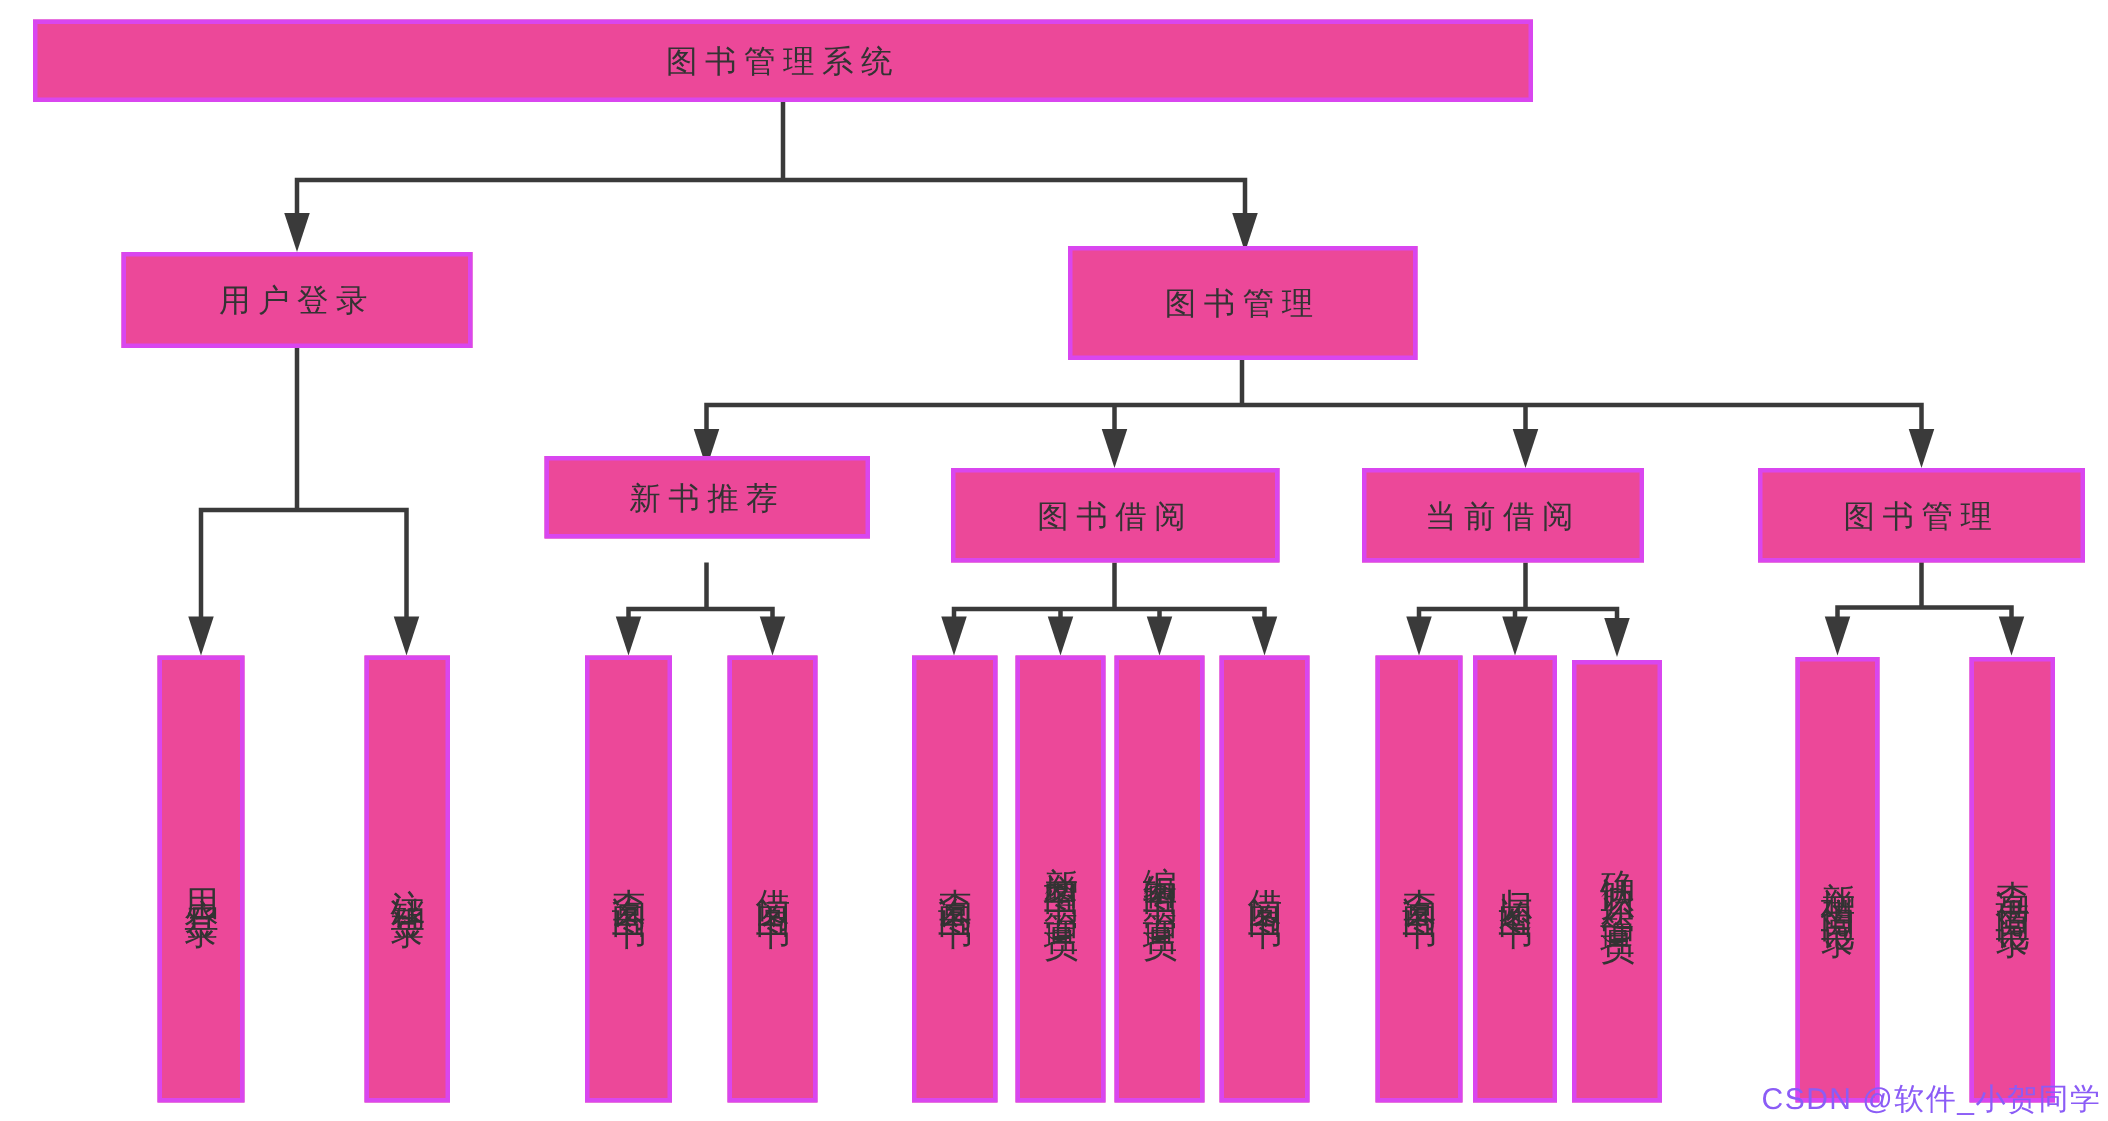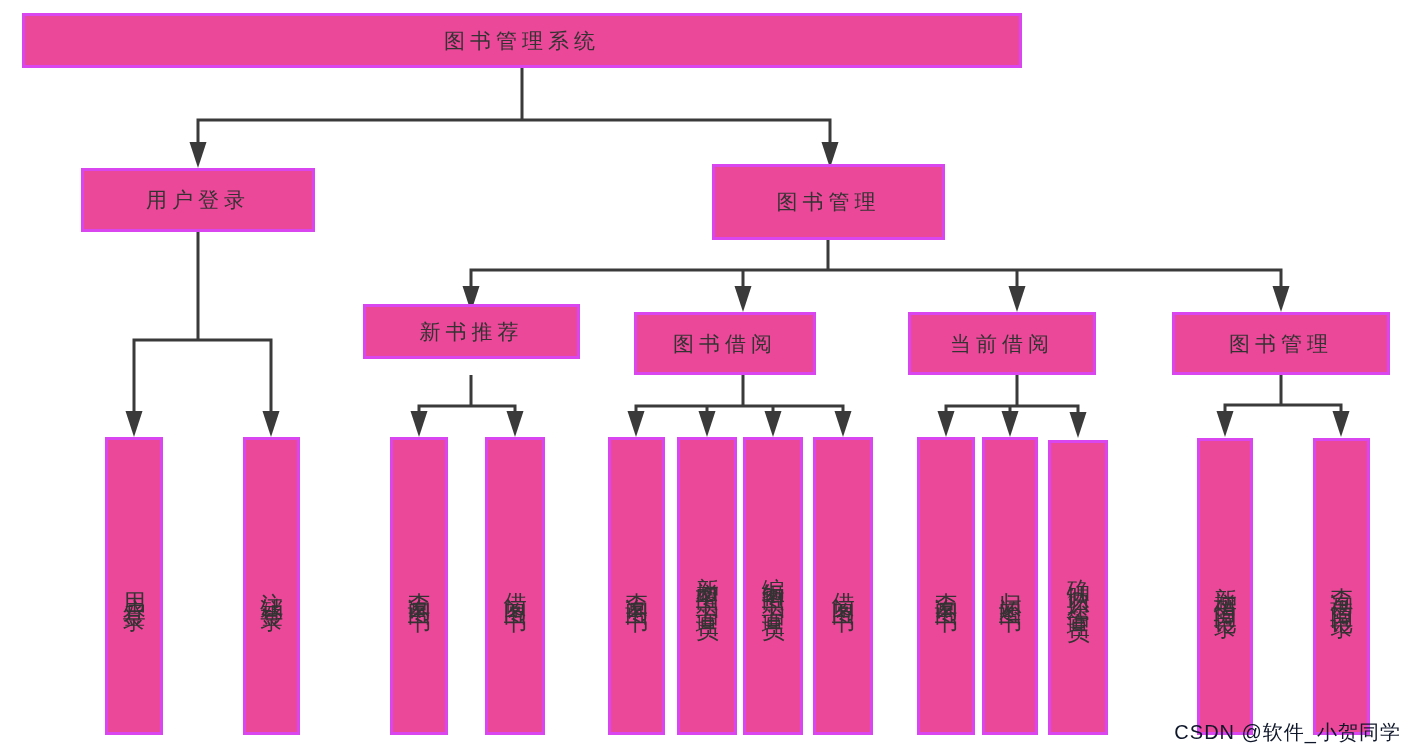--- a/index.html
+++ b/index.html
@@ -45,21 +45,21 @@
     line-height: 1.2;
     letter-spacing: 6px;
     color: #333333;
     white-space: nowrap;
   }
   .watermark {
     position: absolute;
     right: 4px;
     bottom: 1px;
     font-size: 20px;
-    color: #0f172a;
+    color: #8b5cf6;
     letter-spacing: 1px;
     white-space: nowrap;
   }
 </style>
 </head>
 <body>
 
 <div class="canvas">
 
   <svg class="connectors" viewBox="0 0 1405 747" xmlns="http://www.w3.org/2000/svg">
@@ -112,21 +112,21 @@
   <div class="node" style="left:81px; top:168px; width:234px; height:64px;">
     <span class="h-label">用户登录</span>
   </div>
   <div class="node" style="left:712px; top:164px; width:233px; height:76px;">
     <span class="h-label">图书管理</span>
   </div>
 
   <div class="node" style="left:363px; top:304px; width:217px; height:55px;align-items:center;">
     <span class="h-label">新书推荐</span>
   </div>
-  <div class="node" style="left:634px; top:312px; width:182px; height:63px;">
+  <div class="node" style="left:634px; top:312px; width:219px; height:63px;">
     <span class="h-label">图书借阅</span>
   </div>
   <div class="node" style="left:908px; top:312px; width:188px; height:63px;">
     <span class="h-label">当前借阅</span>
   </div>
   <div class="node" style="left:1172px; top:312px; width:218px; height:63px;">
     <span class="h-label">图书管理</span>
   </div>
 
   <div class="node" style="left:105px; top:437px; width:58px; height:298px;">

